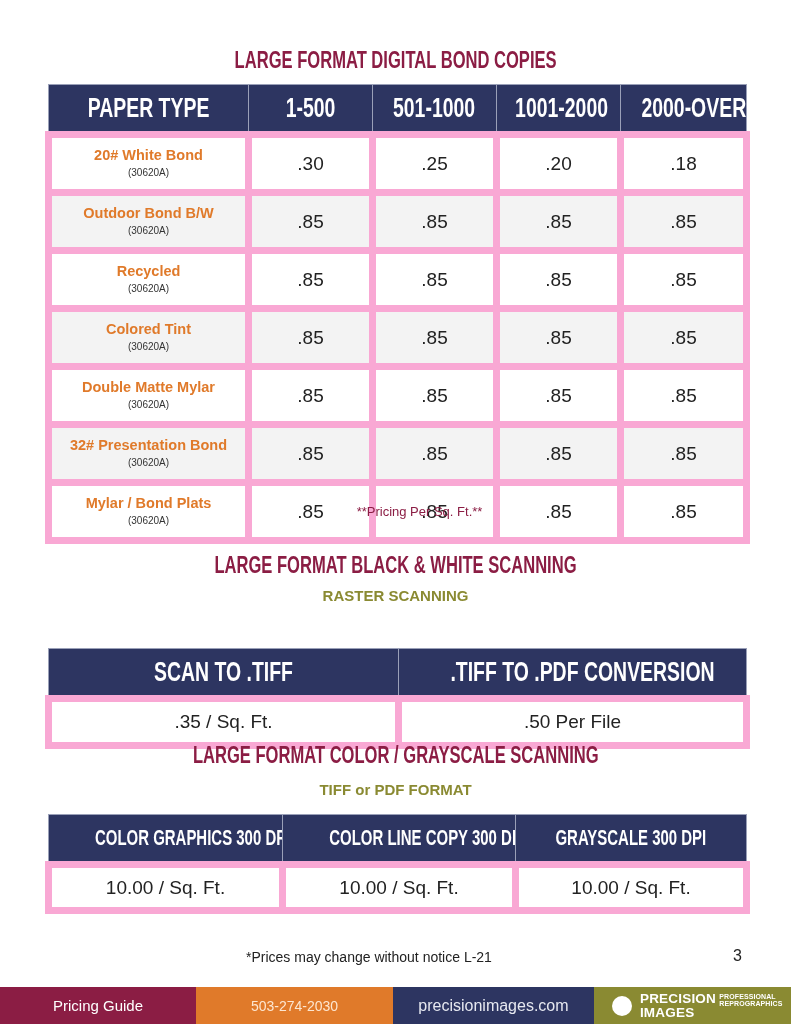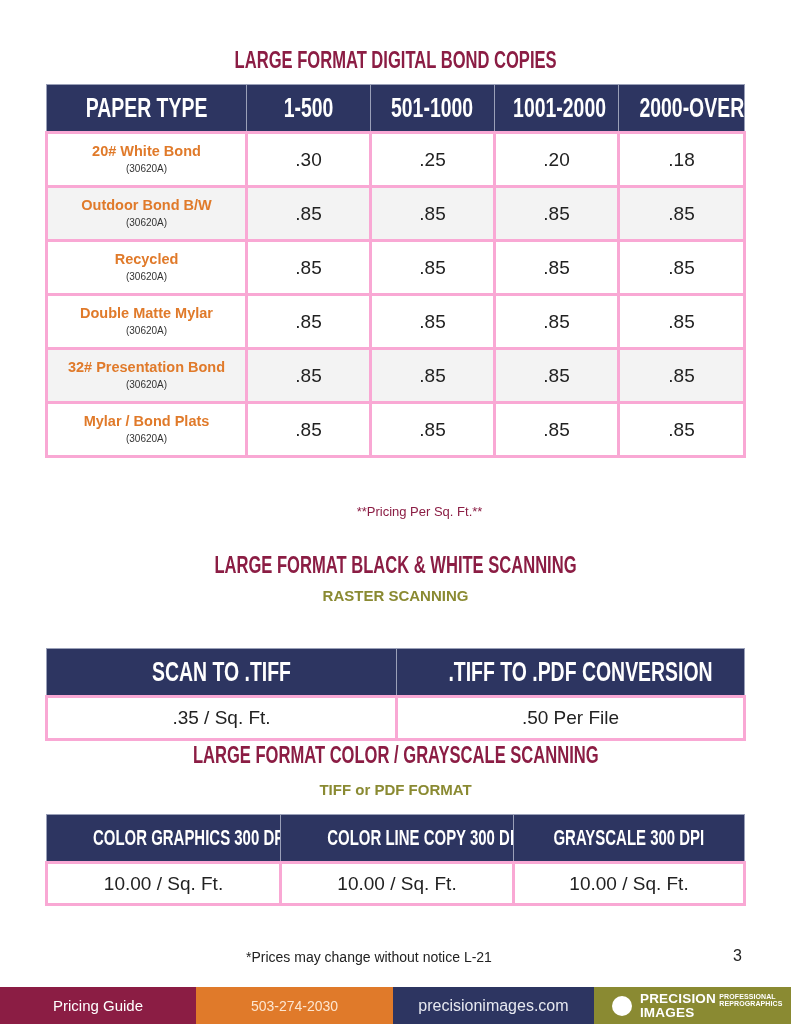--- a/index.html
+++ b/index.html
@@ -24,21 +24,21 @@
   .subtitle {
     position: absolute; left: 0; width: 791px; text-align: center;
     color: #8a8a32; font-size: 15px; font-weight: bold; line-height: 20px;
   }
   table { position: absolute; border-collapse: collapse; table-layout: fixed; border-radius: 20px; }
   th {
     background: #2d3561; color: #fff; border: 1px solid #9aa0b8;
     font-weight: bold; padding: 0; overflow: hidden; white-space: nowrap;
   }
   th span { transform: scaleX(0.72); display: inline-block; }
-  td { border: 3px solid #f9a8d4; text-align: center; padding: 0; color: #222; }
+  td { border: 7px solid #f9a8d4; text-align: center; padding: 0; color: #222; }
 
   #bond-table { left: 45px; top: 84px; width: 698px; }
   #bond-table th { height: 46px; font-size: 27px; }
   #bond-table td { height: 51px; font-size: 19px; }
   #bond-table tr.alt td { background: #f3f3f3; }
   .paper-name { color: #e07a2a; font-weight: bold; font-size: 14.5px; display: block; line-height: 17px; }
   .paper-code { color: #333; font-size: 10px; display: block; line-height: 17px; }
 
   .note { position: absolute; left: 0; width: 791px; text-align: center; color: #8b1d44; font-size: 13px; margin-left: 24px; }
 
@@ -113,20 +113,30 @@
     <tr>
       <td>
           <span class="paper-name">Recycled</span>
           <span class="paper-code">(30620A)</span>
         </td>
       <td>.85</td>
       <td>.85</td>
       <td>.85</td>
       <td>.85</td>
     </tr>
+    <tr class="alt">
+      <td>
+          <span class="paper-name">Colored Tint</span>
+          <span class="paper-code">(30620A)</span>
+        </td>
+      <td>.85</td>
+      <td>.85</td>
+      <td>.85</td>
+      <td>.85</td>
+    </tr>
     <tr>
       <td>
           <span class="paper-name">Double Matte Mylar</span>
           <span class="paper-code">(30620A)</span>
         </td>
       <td>.85</td>
       <td>.85</td>
       <td>.85</td>
       <td>.85</td>
     </tr>

